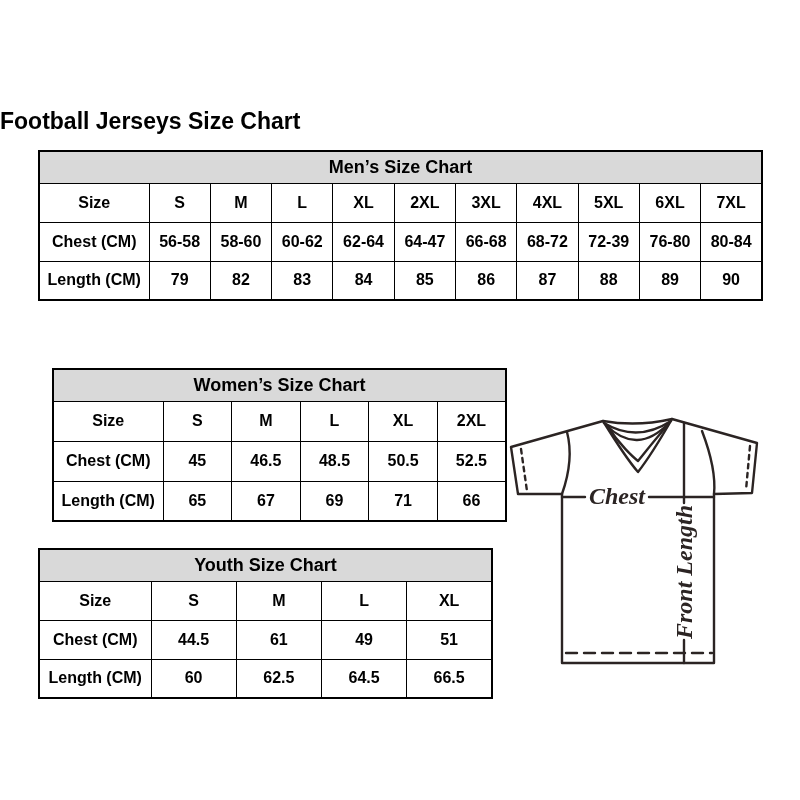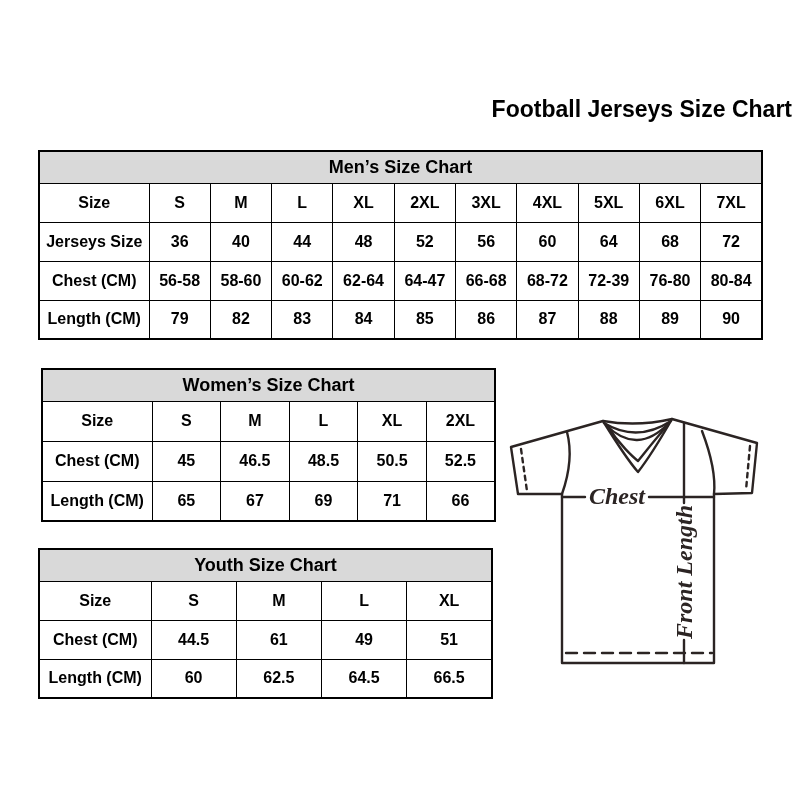--- a/index.html
+++ b/index.html
@@ -1,38 +1,38 @@
 <!DOCTYPE html>
 <html><head>
 <meta charset="utf-8">
 <style>
   * { margin:0; padding:0; box-sizing:border-box; }
   html,body { background:#ffffff; }
   body { font-family:"Liberation Sans", sans-serif; color:#000; }
   .page { position:relative; width:800px; height:800px; background:#ffffff; overflow:hidden; }
 
   .page-title {
-    position:absolute; top:96px; left:0; width:792px;
-    text-align:right; font-size:23px; font-weight:bold; color:#000;
+    position:absolute; top:108px; left:0; width:792px;
+    text-align:left; font-size:23px; font-weight:bold; color:#000;
     letter-spacing:0px;
   }
 
   table.size-table {
     position:absolute; border-collapse:collapse; table-layout:fixed;
     background:#fff; border:2.5px solid #000;
   }
   table.size-table th, table.size-table td {
     border:1.5px solid #000; text-align:center; vertical-align:middle;
     font-weight:bold; font-size:16px; color:#000; padding:0; overflow:hidden;
   }
   table.size-table th.chart-title {
     background:#d9d9d9; font-size:18px; height:32px;
   }
   table.men   { left:38px; top:150px; width:725px; }
-  table.women { left:41px; top:368px; width:455px; }
+  table.women { left:52px; top:368px; width:455px; }
   table.youth { left:38px; top:548px; width:455px;padding-left:36px; }
   table.men   col.c-label { width:110px; }
   table.women col.c-label { width:110px; }
   table.youth col.c-label { width:112px; }
 
   .jersey-svg { position:absolute; left:495px; top:400px; width:300px; height:280px; }
   .jersey-svg .d-label {
     font-family:"Liberation Serif", serif;
     font-style:italic; font-weight:bold; font-size:24px; fill:#2b2423;
   }
@@ -60,33 +60,20 @@
           <td>S</td>
           <td>M</td>
           <td>L</td>
           <td>XL</td>
           <td>2XL</td>
           <td>3XL</td>
           <td>4XL</td>
           <td>5XL</td>
           <td>6XL</td>
           <td>7XL</td>
-        </tr>
-        <tr style="height: 39px;">
-          <td>Jerseys Size</td>
-          <td>36</td>
-          <td>40</td>
-          <td>44</td>
-          <td>48</td>
-          <td>52</td>
-          <td>56</td>
-          <td>60</td>
-          <td>64</td>
-          <td>68</td>
-          <td>72</td>
         </tr>
         <tr style="height: 39px;">
           <td>Chest (CM)</td>
           <td>56-58</td>
           <td>58-60</td>
           <td>60-62</td>
           <td>62-64</td>
           <td>64-47</td>
           <td>66-68</td>
           <td>68-72</td>

